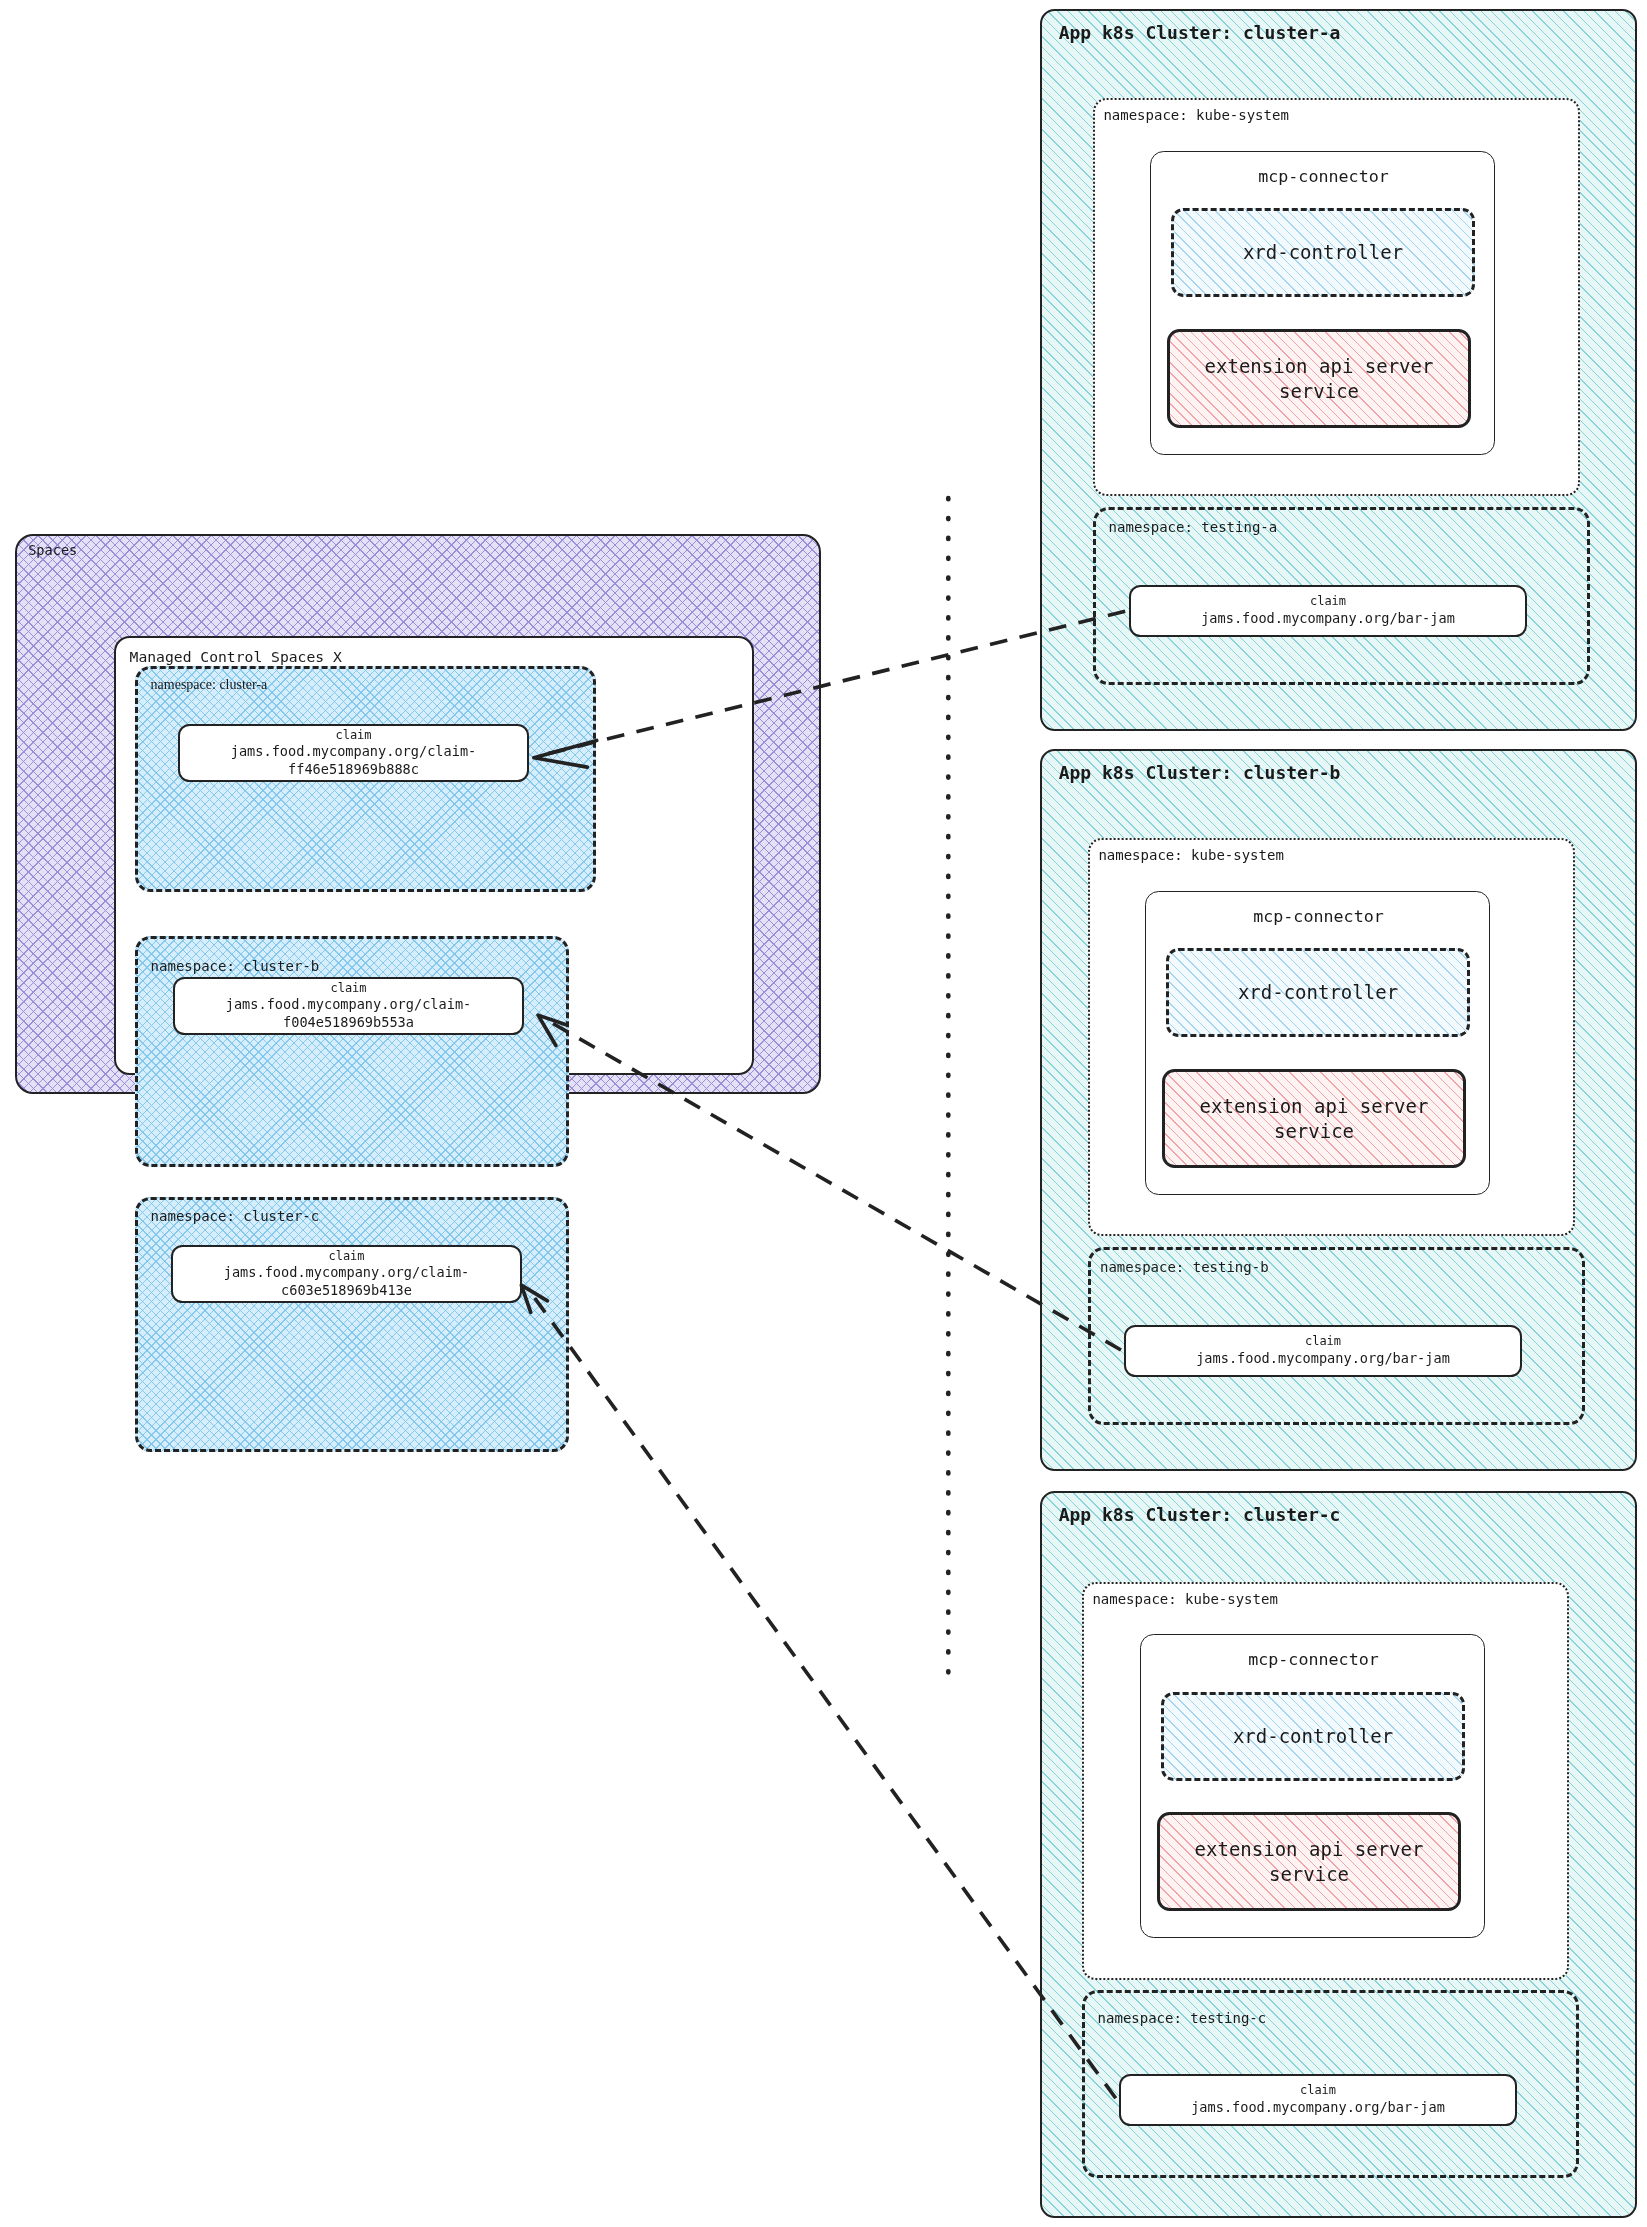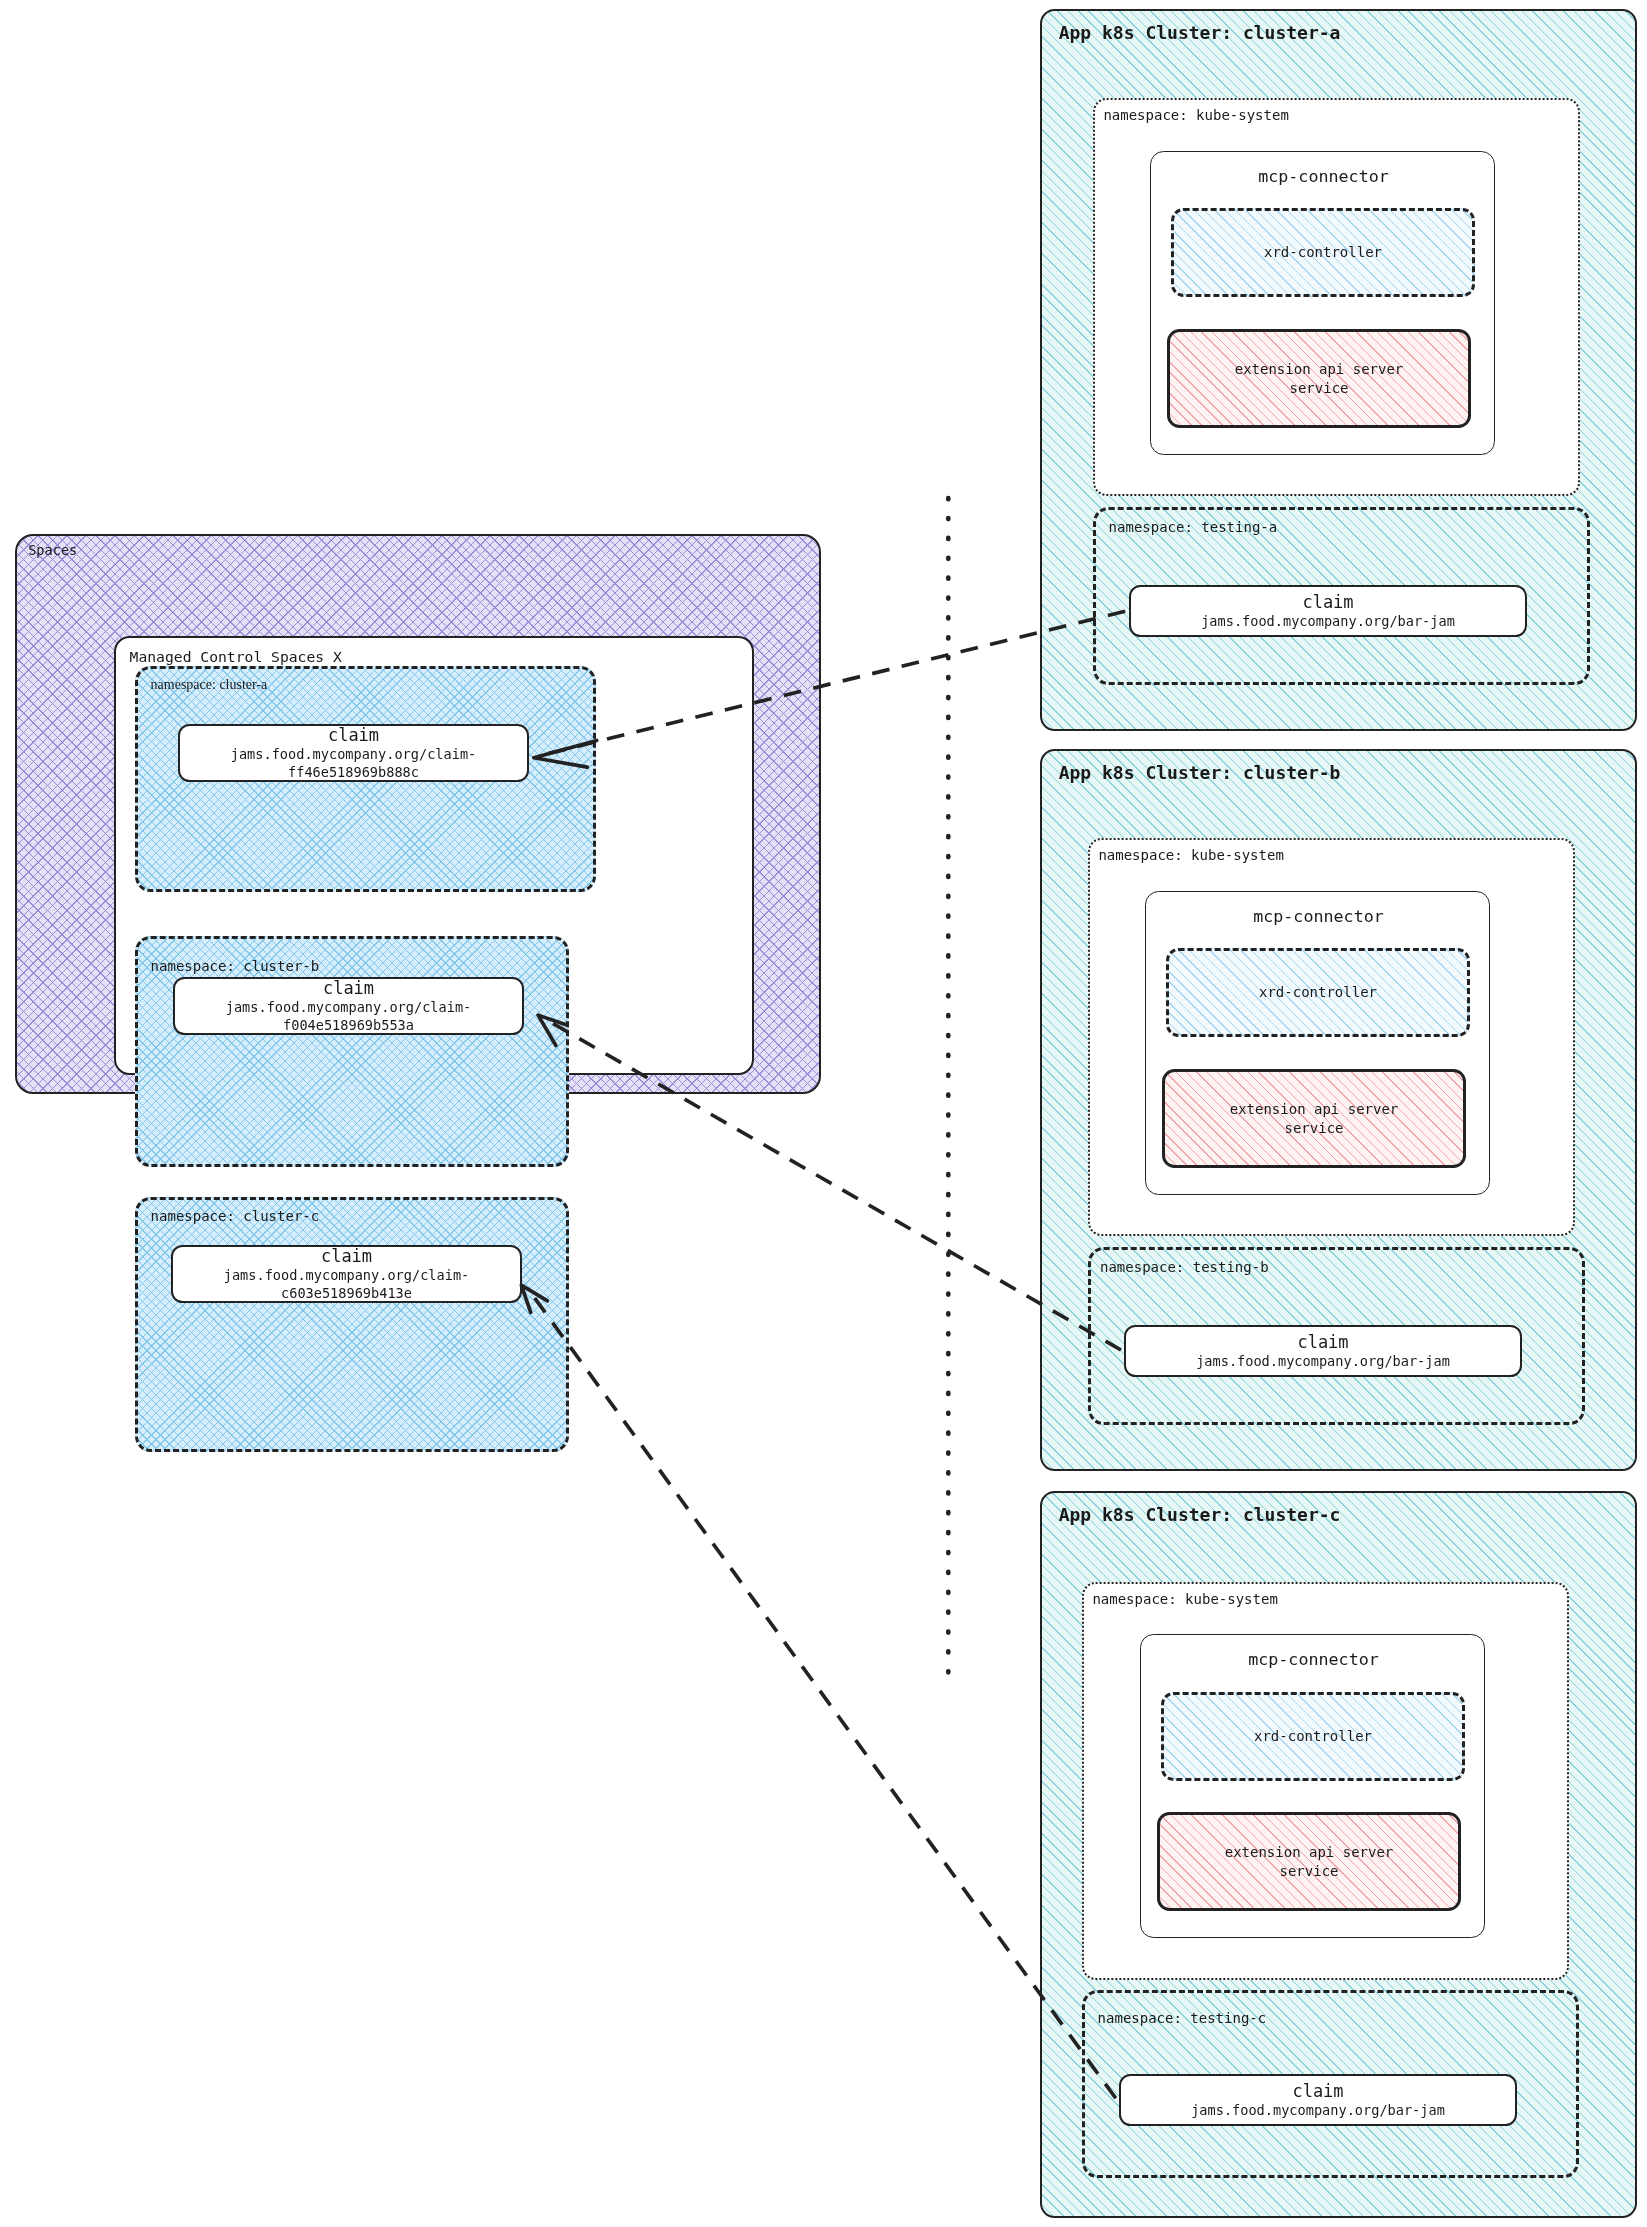--- a/index.html
+++ b/index.html
@@ -104,30 +104,30 @@
   .claim {
     border: 2.1px solid #222222;
     border-radius: 11.5px;
     background: #ffffff;
     display: flex;
     flex-direction: column;
     align-items: center;
     justify-content: center;
     text-align: center;
   }
-  .claim .l1 { font-size: 17px; line-height: 1.30; text-align: center; }
+  .claim .l1 { font-size: 12px; line-height: 1.30; text-align: center; }
   .claim .l2 { font-size: 13.6px; line-height: 1.30; }
 
   
   .t-spaces     { font-size: 13.6px; }
   .t-mcp-title  { font-size: 14.7px; }
   .t-ns         { font-size: 14px; }
   .t-cluster    { font-size: 18px; font-weight: bold; }
   .t-conn       { font-size: 16.7px; }
-  .t-inner      { font-size: 14px; text-align: center; }
+  .t-inner      { font-size: 19px; text-align: center; }
 
   .center-text {
     display: flex;
     align-items: center;
     justify-content: center;
     text-align: center;
     line-height: 1.30;
   }
 
   

